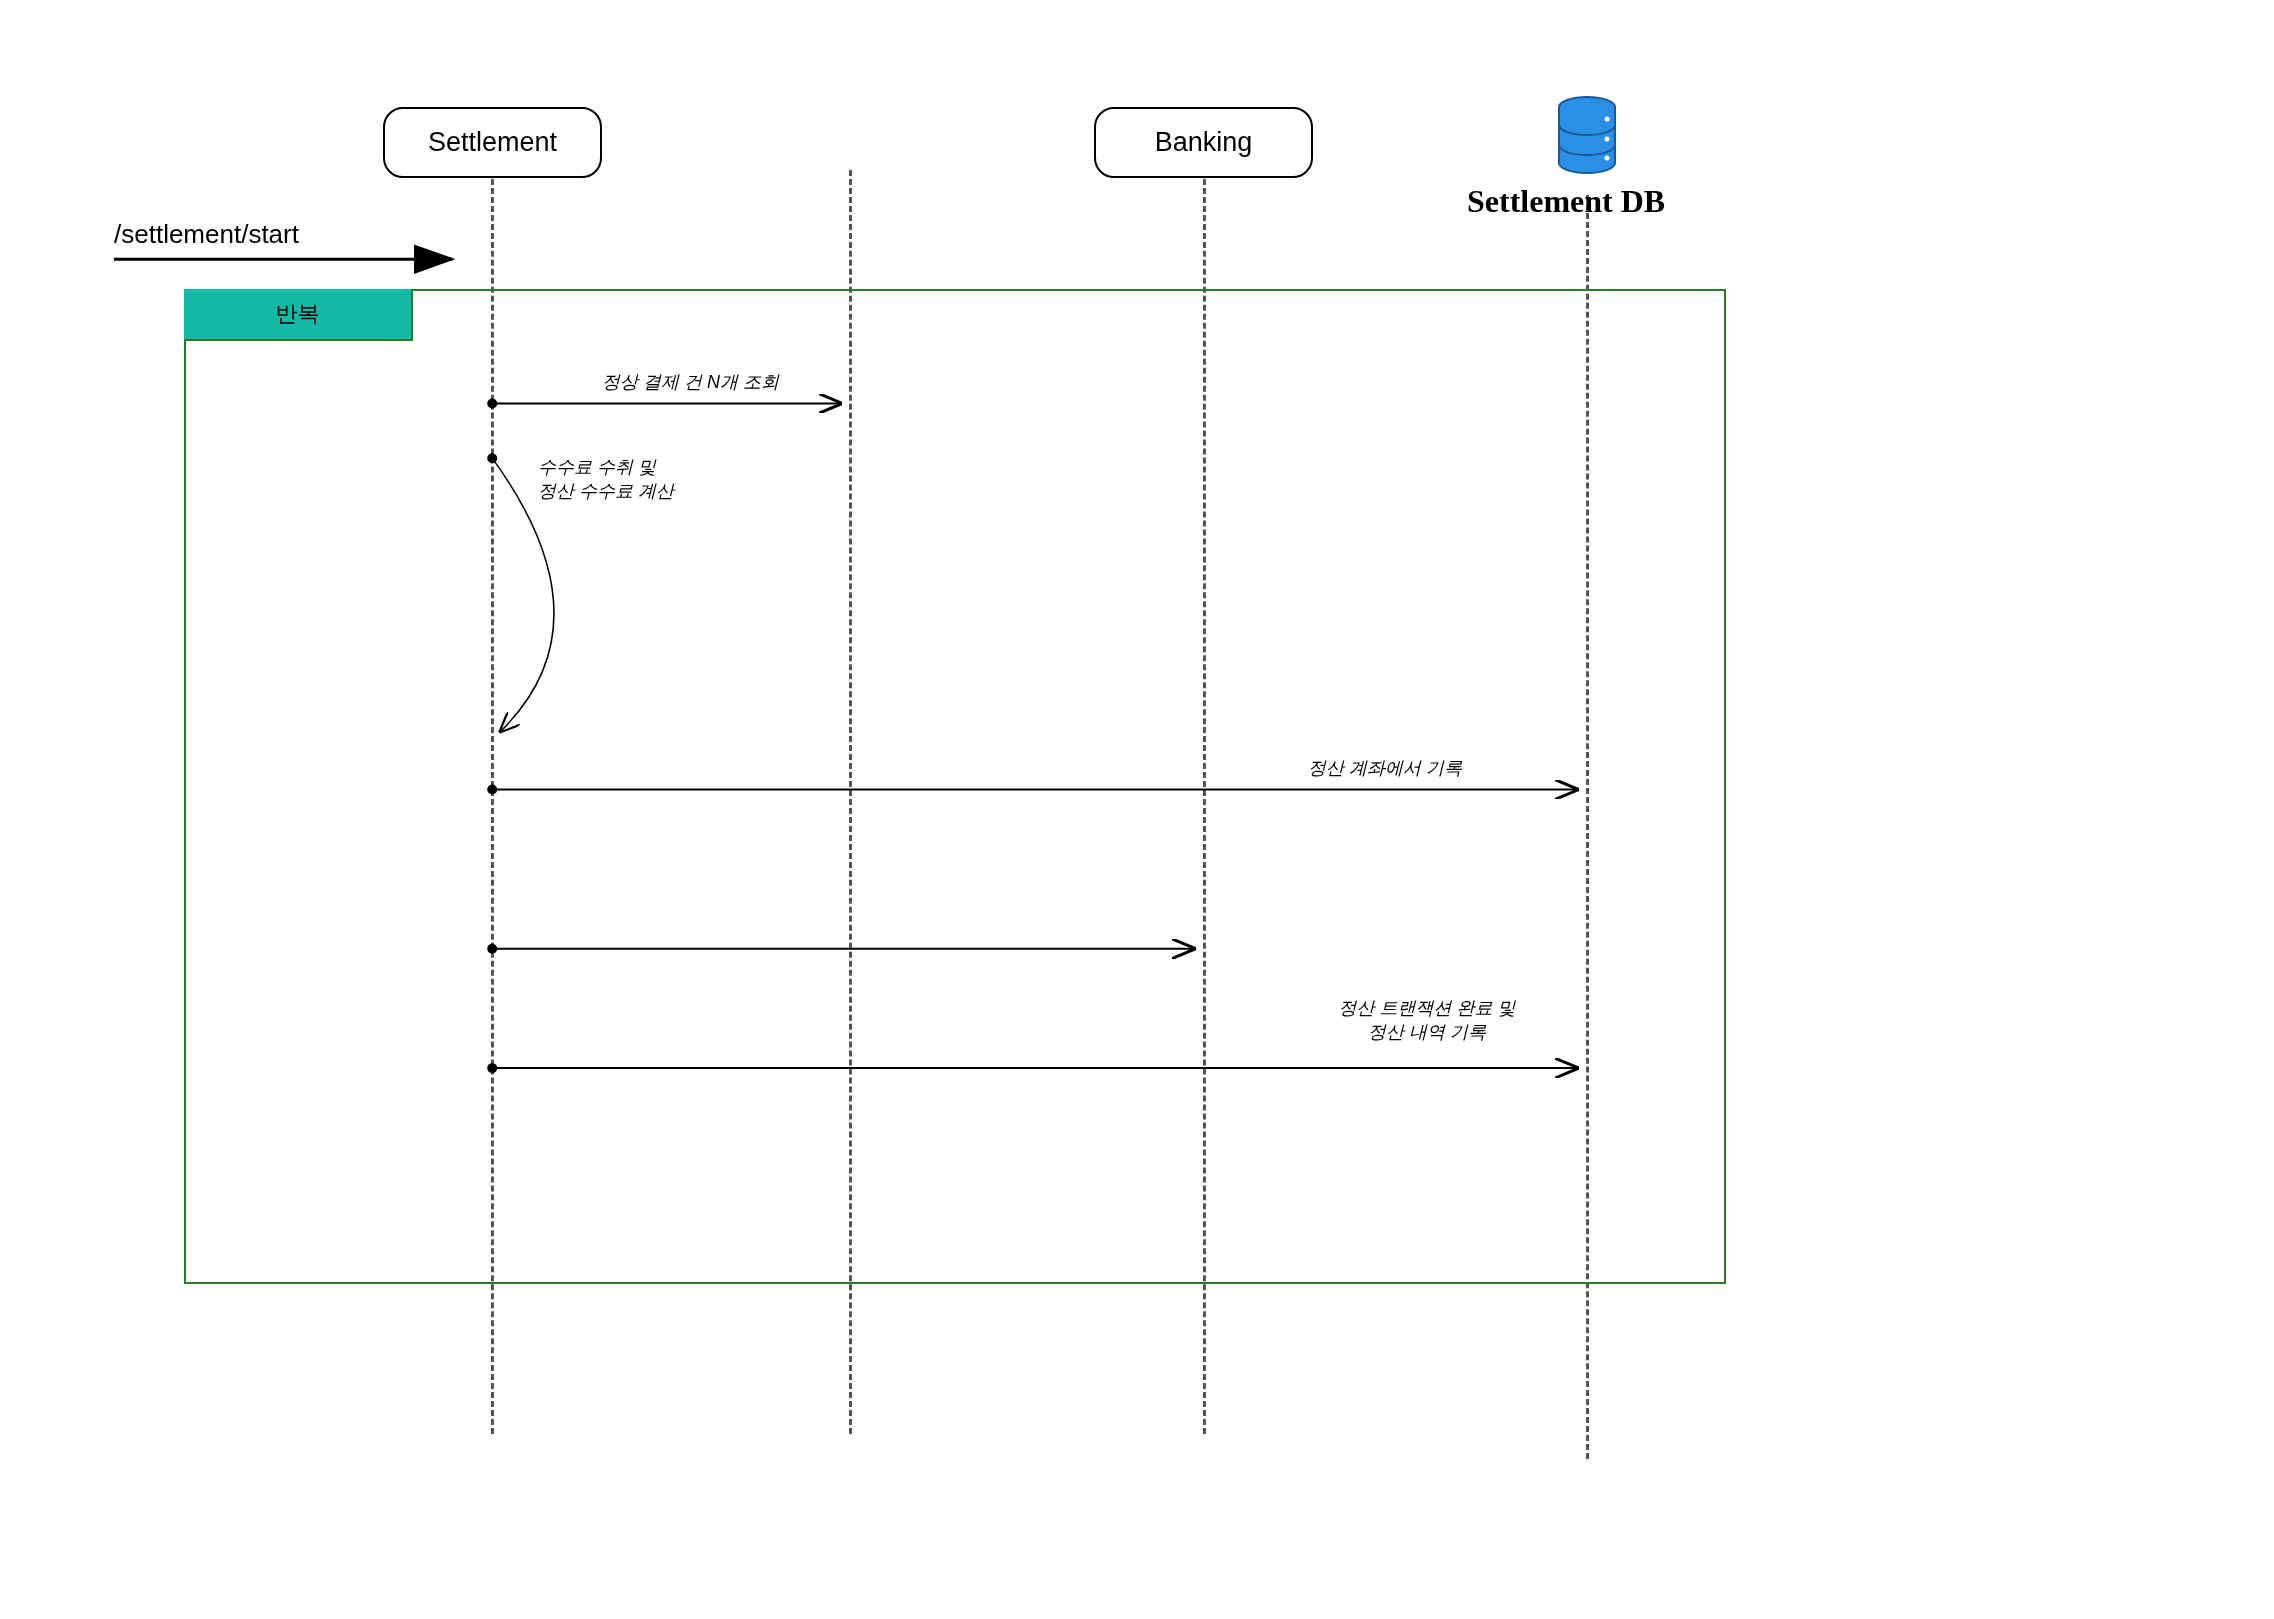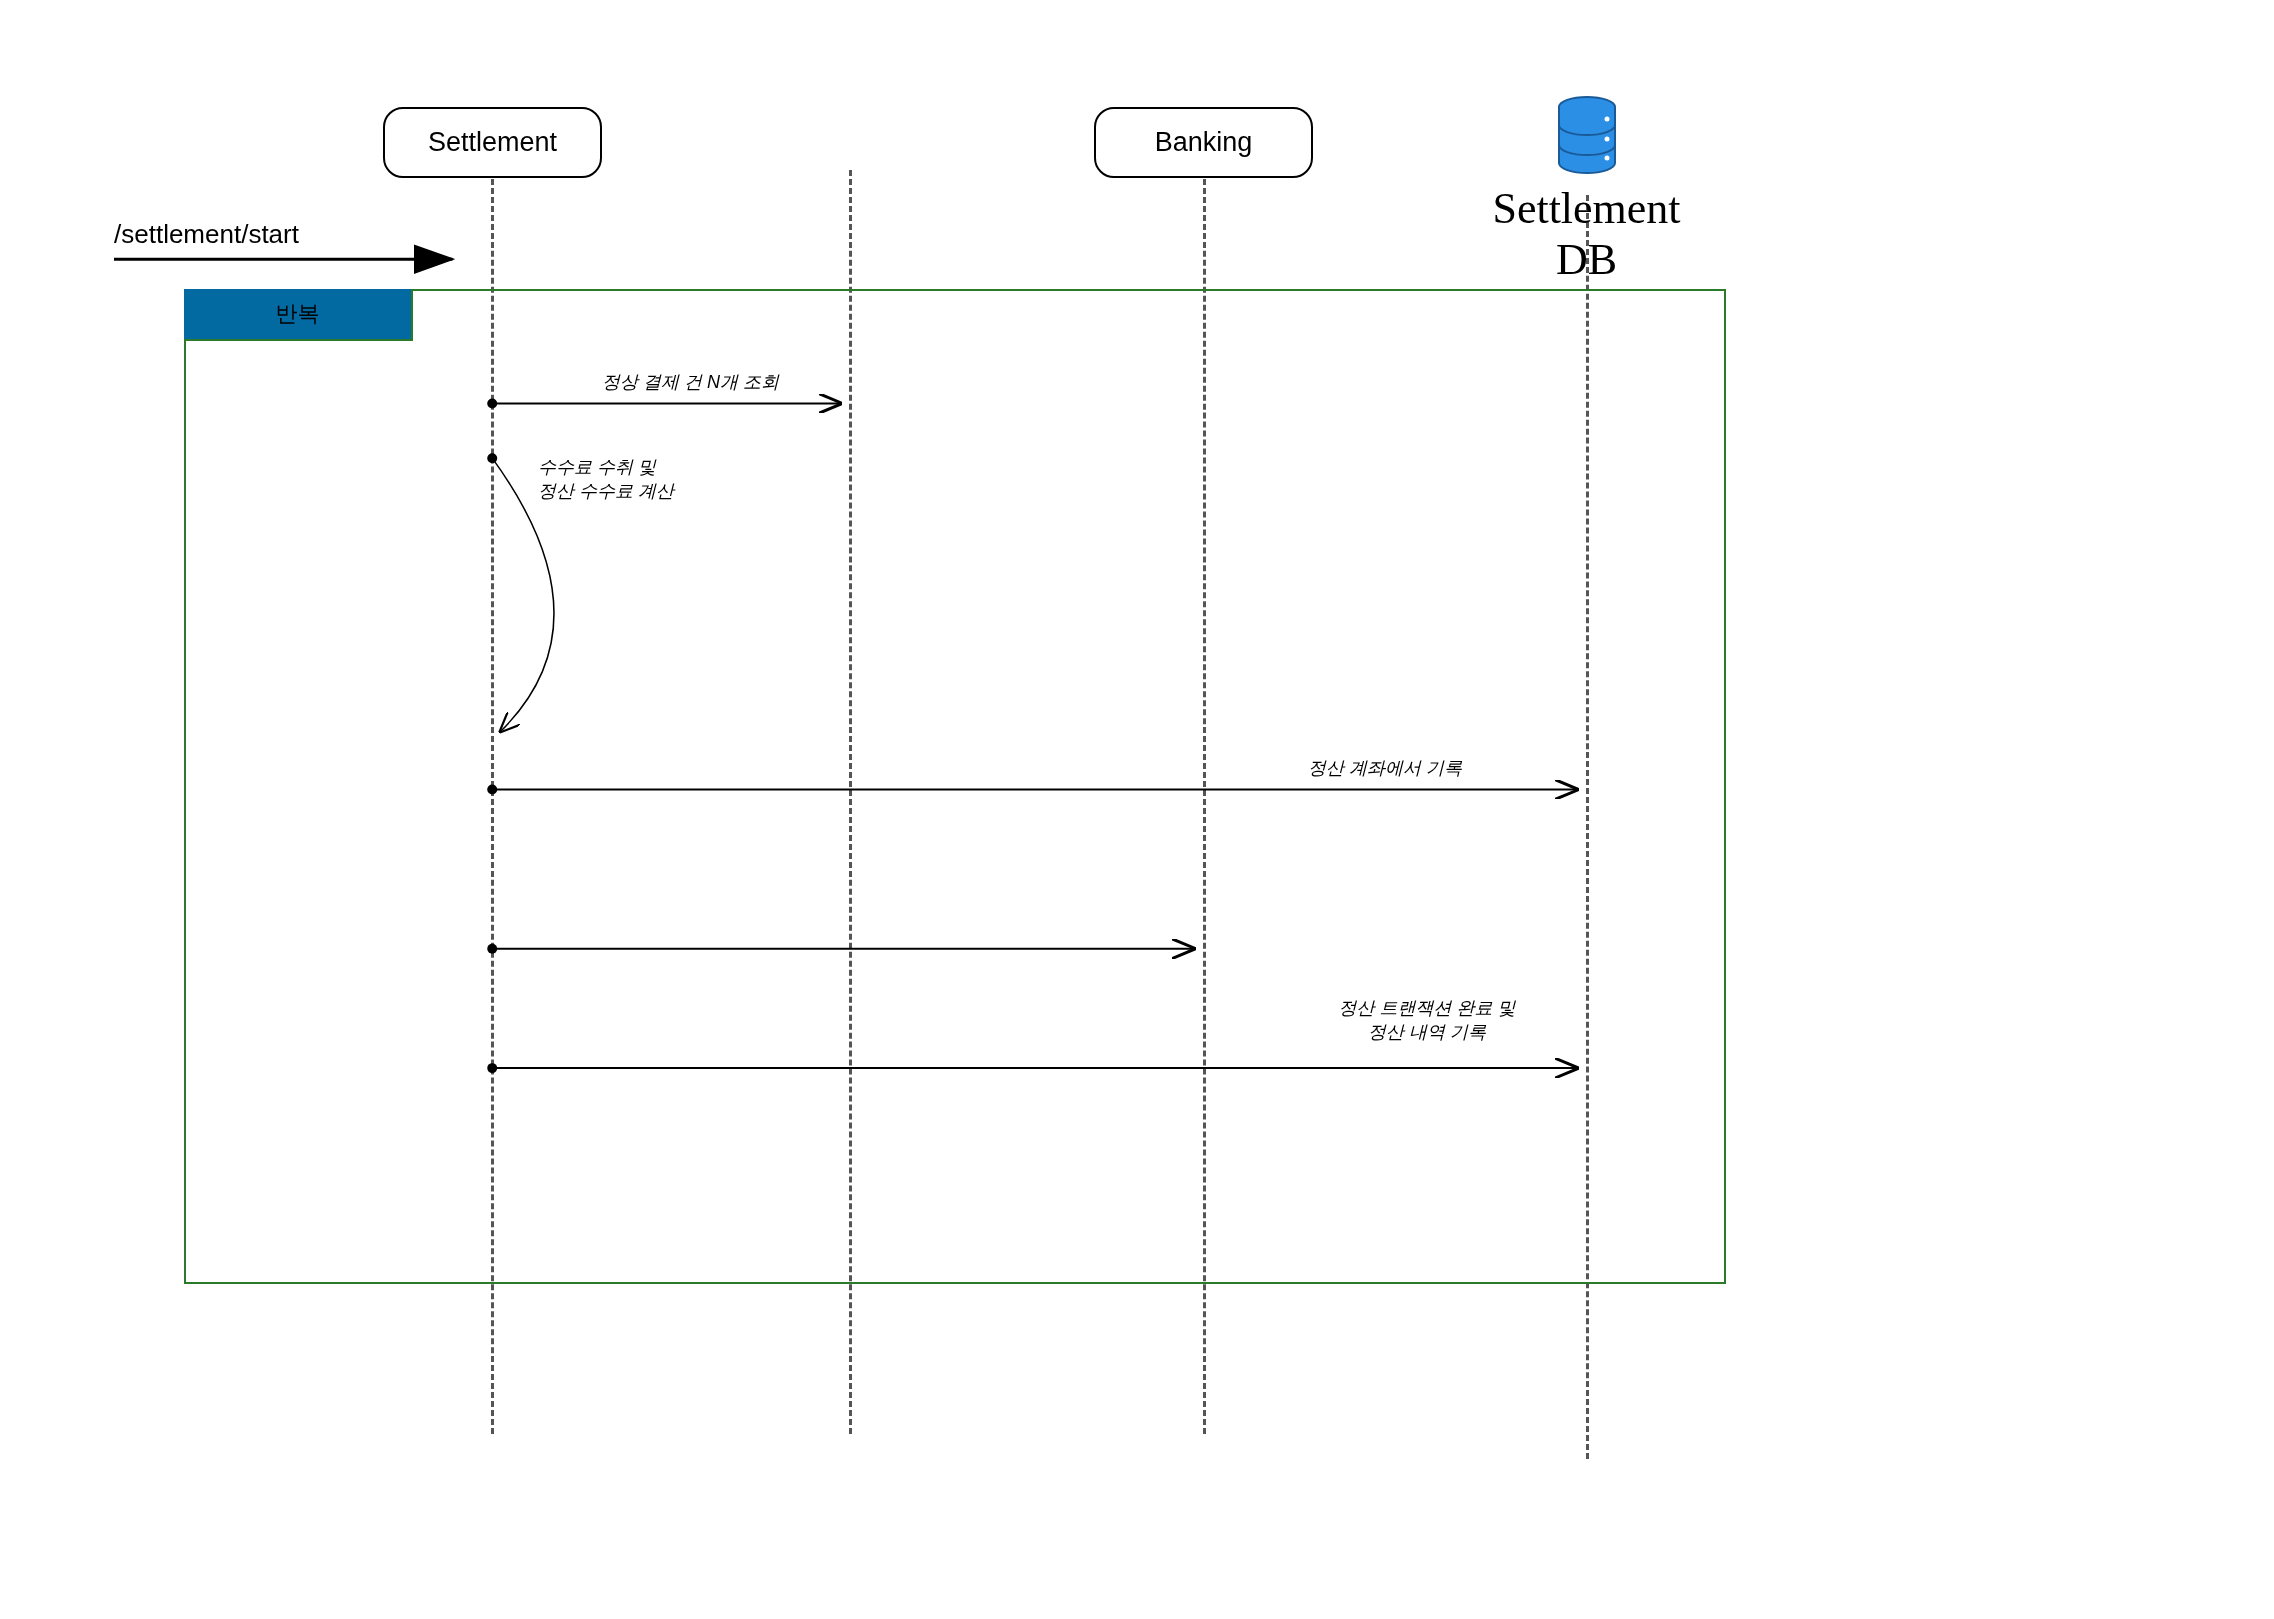--- a/index.html
+++ b/index.html
@@ -31,38 +31,38 @@
     position: absolute;
     border-left: 3px dashed #555;
     height: 1264px;
   }
   .db-icon {
     position: absolute;
   }
   .db-label {
     position: absolute;
     font-family: "Comic Sans MS", "Marker Felt", cursive;
-    font-size: 44px;
-    font-weight: normal;
-    text-align: center;
+    font-size: 32px;
+    font-weight: bold;
+    text-align: left;
   }
   .trigger-label {
     position: absolute;
     font-size: 26px;
   }
   .loop-box {
     position: absolute;
     border: 2px solid #2a7a2a;
   }
   .loop-tab {
     position: absolute;
     border: 2px solid #2a7a2a;
     border-top: none;
     border-left: none;
-    background: #0369a1;
+    background: #14b8a6;
     font-size: 22px;
     text-align: center;
     padding: 10px 20px;
   }
   .msg-label {
     position: absolute;
     font-size: 18px;
     text-align: center;
     white-space: pre-line;
     line-height: 1.35;

